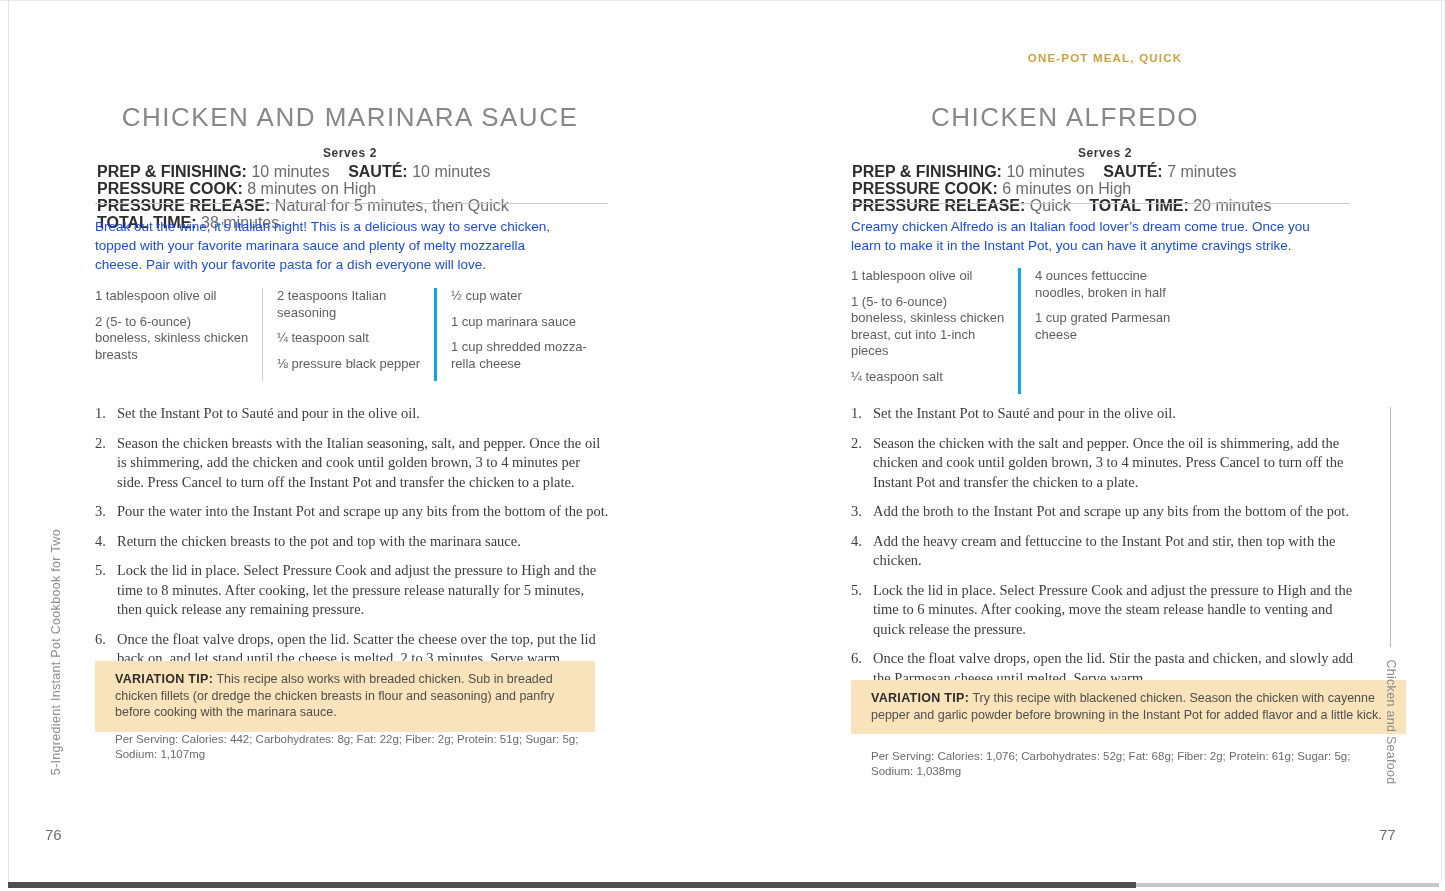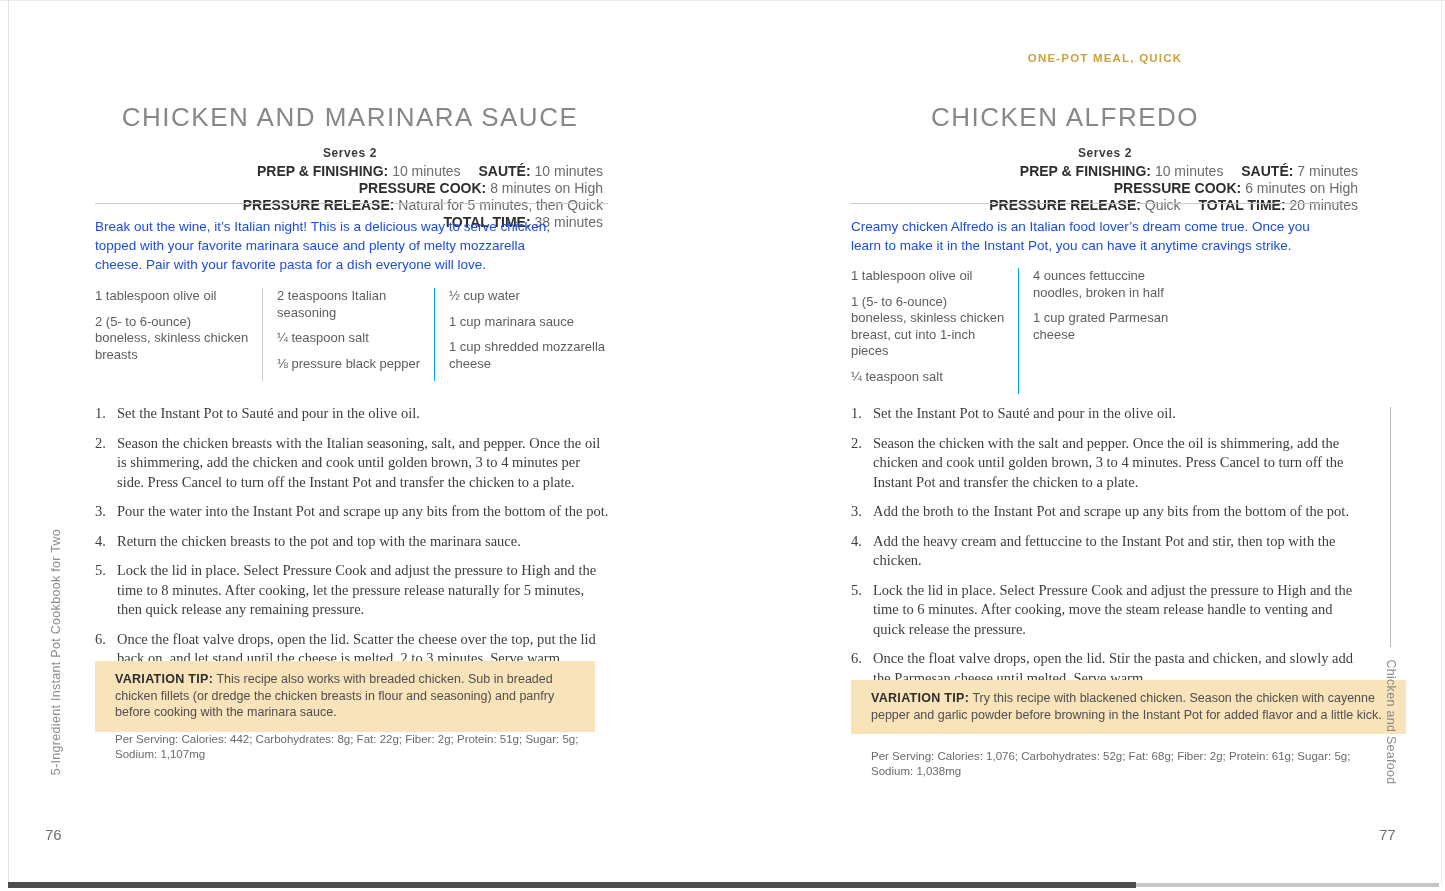--- a/index.html
+++ b/index.html
@@ -13,30 +13,30 @@
   
   .edge-top{left:0;top:0;width:1445px;height:1px;background:#ececec;}
   .edge-left{left:8px;top:0;width:1px;height:885px;background:#e2e2e2;}
   .edge-right{left:1441px;top:0;width:1px;height:885px;background:#ececec;}
   .edge-bottom-dark{left:8px;bottom:3px;width:1128px;height:6px;background:#4e4e4e;}
   .edge-bottom-light{left:1136px;bottom:4px;width:303px;height:4px;background:#c6c6c6;}
 
   .category-label{width:520px;text-align:center;font-size:11.5px;font-weight:bold;letter-spacing:1.2px;}
   .recipe-title{width:520px;text-align:center;font-size:26px;letter-spacing:1.5px;color:#878787;font-weight:400;}
   .serves{width:520px;text-align:center;font-size:12px;font-weight:bold;color:#3a3a3a;letter-spacing:.6px;}
-  .timing{width:520px;text-align:right;font-size:14px;line-height:17px;color:#6b6b6b;}
+  .timing{width:520px;text-align:left;font-size:16px;line-height:17px;color:#6b6b6b;}
   .timing b{color:#2d2d2d;}
   .timing .seg{white-space:nowrap;margin:0 7px;}
   .rule{border-top:1px solid #c9c9c9;height:0;}
   .intro{font-size:13.5px;line-height:19px;color:#1d4ed8;}
   .ingredients{display:flex;font-size:13px;line-height:16.5px;color:#5e5e5e;}
   .ing-col{box-sizing:border-box;}
   .ing-col.c1{width:167px;padding-right:12px;}
   .ing-col.c2{width:172px;border-left:1px solid #cccccc;padding:0 10px 0 14px;}
-  .ing-col.c3{width:172px;border-left:1px solid #0ea5e9;padding:0 0 0 14px;}
+  .ing-col.c3{width:172px;border-left:3px solid #0ea5e9;padding:0 0 0 14px;}
   .ing-item{margin:0 0 9px 0;}
   .steps{font-family:"Liberation Serif",serif;font-size:14.5px;color:#3d3d3d;}
   .step{display:flex;margin-bottom:10px;line-height:19.5px;}
   .step-num{width:22px;flex:0 0 22px;}
   .step-text{flex:1;}
   .tipbox{box-sizing:border-box;border-radius:1px;padding:10px 18px 11px 20px;font-size:12.5px;line-height:16.5px;color:#4f4f4f;}
   .tipbox b{color:#2d2d2d;letter-spacing:.3px;}
   .nutrition{font-size:11.5px;line-height:15px;color:#6b6b6b;}
   .page-num{font-size:15px;color:#6f6f6f;}
   .spine-text{font-size:12.5px;color:#8d8d8d;text-align:center;white-space:nowrap;letter-spacing:.3px;}

